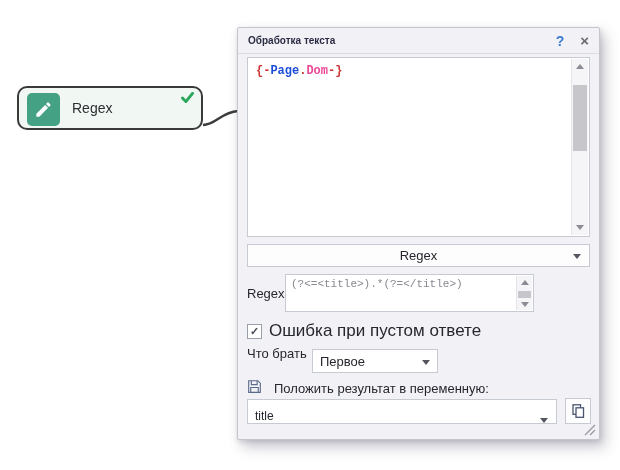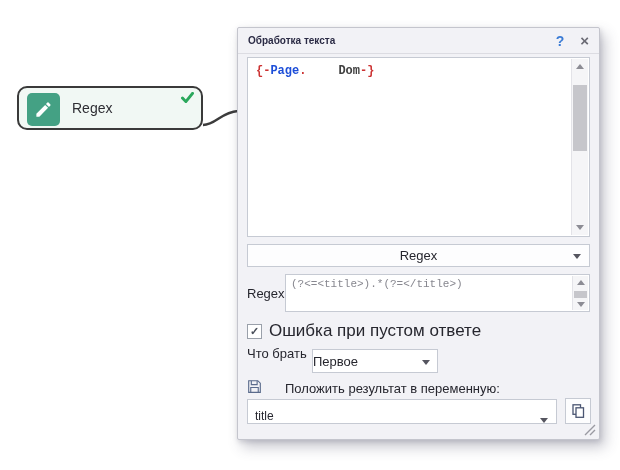--- a/index.html
+++ b/index.html
@@ -45,43 +45,43 @@
   
   .mode-select{position:absolute;left:9px;top:216px;width:343px;height:23px;background:#fdfdfe;
         border:1px solid #c6cad3;box-sizing:border-box;display:flex;align-items:center;
         justify-content:center;font-size:13px;cursor:pointer;}
   .dd-arrow{width:0;height:0;border-left:4px solid transparent;border-right:4px solid transparent;
         border-top:5px solid #55555f;}
   .mode-select .dd-arrow{position:absolute;right:8px;top:9px;}
 
   
   .regex-label{position:absolute;left:9px;top:246px;height:38px;display:flex;align-items:center;font-size:13px;}
-  .regex-field{position:absolute;left:47px;top:246px;width:305px;height:38px;}
+  .regex-field{position:absolute;left:47px;top:246px;width:249px;height:38px;}
   .regex-value{position:absolute;left:5px;top:3px;right:20px;font-family:"Liberation Mono",monospace;
         font-size:11px;color:#87878f;white-space:pre;overflow:hidden;}
   .mini-scroll{position:absolute;top:1px;bottom:1px;right:1px;width:15px;background:#f5f5f7;
         border-left:1px solid #e3e3e8;}
   .mini-scroll .sb-btn{width:15px;height:12px;}
   .mini-thumb{position:absolute;left:1px;right:1px;top:15px;height:7px;background:#c6c6cb;}
 
   
   .check-row{position:absolute;left:9px;top:295px;height:16px;display:flex;align-items:center;cursor:pointer;}
   .checkbox{width:15px;height:15px;box-sizing:border-box;background:#fff;border:1px solid #9aa0aa;
         display:flex;align-items:center;justify-content:center;font-size:11px;font-weight:bold;color:#4a4f5a;}
   .check-row .lbl{margin-left:7px;font-size:17px;}
 
   
   .take-label{position:absolute;left:9px;top:313px;height:24px;display:flex;align-items:center;font-size:13px;}
   .take-select{position:absolute;left:74px;top:321px;width:126px;height:24px;display:flex;align-items:center;
-        padding-left:0;font-size:13px;cursor:pointer;position:absolute;}
+        padding-left:7px;font-size:13px;cursor:pointer;position:absolute;}
   .take-select .dd-arrow{position:absolute;right:7px;top:10px;}
 
   
   .save-row{position:absolute;left:9px;top:352px;height:16px;display:flex;align-items:center;}
-  .save-row .lbl{margin-left:23px;font-size:13px;}
+  .save-row .lbl{margin-left:12px;font-size:13px;}
 
   
   .var-combo{position:absolute;left:9px;top:371px;width:310px;height:25px;display:flex;align-items:flex-end;cursor:text;}
   .var-combo input{flex:1;border:none;outline:none;background:transparent;font-size:12px;
         font-family:"Liberation Sans",sans-serif;color:#26262e;padding:0 0 0 7px;}
   .var-combo .dd-arrow{margin-right:8px;}
   .copy-btn{position:absolute;left:327px;top:370px;width:26px;height:26px;background:#fdfdfe;
         border:1px solid #c6cad3;box-sizing:border-box;display:flex;align-items:center;
         justify-content:center;cursor:pointer;}
   .resize-grip{position:absolute;right:3px;bottom:3px;cursor:nwse-resize;line-height:0;}
@@ -111,21 +111,21 @@
 
   <div class="dialog">
 
     <div class="dialog-header">
       <span class="dialog-title">Обработка текста</span>
       <span class="help-btn" style="color: rgb(58, 123, 213);">?</span>
       <span class="close-btn">×</span>
     </div>
 
     <div class="src-area field">
-      <div class="src-code"><span style="color: rgb(204, 51, 51);">{-</span><span style="color: #1d4ed8;">Page</span><span style="color: rgb(204, 51, 51);">.</span><span style="color: #404040; margin-left: 32px;">Dom</span><span style="color: rgb(204, 51, 51);">-}</span></div>
+      <div class="src-code"><span style="color: rgb(204, 51, 51);">{-</span><span style="color: #1d4ed8;">Page</span><span style="color: rgb(204, 51, 51);">.</span><span style="color: #ec4899;">Dom</span><span style="color: rgb(204, 51, 51);">-}</span></div>
       <div class="vscroll">
         <span class="sb-btn sb-up">
             <span class="tri-up"></span>
           </span>
         <span class="sb-thumb" style="top:26px;height:66px;"></span>
         <span class="sb-btn sb-down">
             <span class="tri-down"></span>
           </span>
       </div>
     </div>

